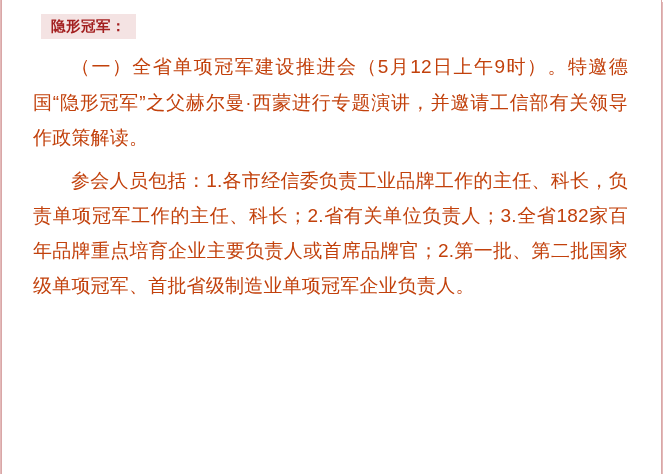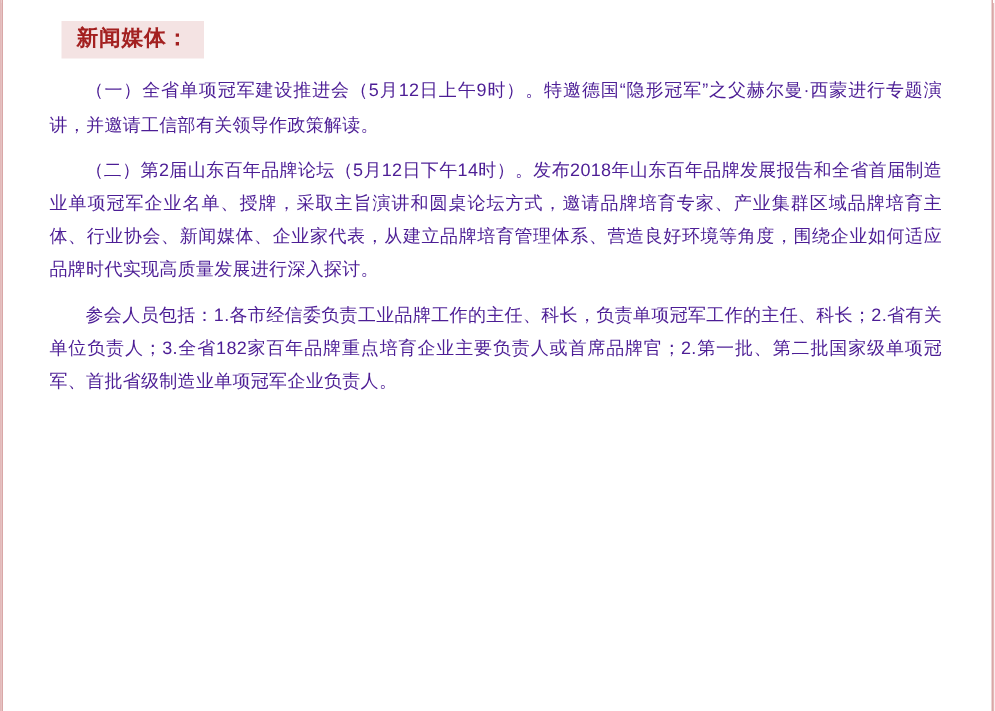--- a/index.html
+++ b/index.html
@@ -58,22 +58,22 @@
     color: #a32020;
     font-weight: bold;
     font-size: 14.5px;
     letter-spacing: 0.5px;
     padding: 4px 10px 4px 10px;
     margin-left: 14px;
     margin-bottom: 10px;
     line-height: 1.2;
   }
   .body-text {
-    color: #4c1d95;
-    font-size: 12px;
+    color: #c2410c;
+    font-size: 19px;
     line-height: 1.85;
     text-align: justify;
     text-justify: inter-ideograph;
     margin: 0 0 8px 0;
     padding: 0 8px 0 6px;
     letter-spacing: 0.2px;
   }
   .indent {
     text-indent: 2em;
   }
@@ -82,23 +82,22 @@
   }
 </style>
 </head>
 <body>
 
 <div class="page">
   <div class="left-rule"></div>
   <div class="right-rule"></div>
 
   <div class="content">
-    <div class="section-heading">新闻媒体：</div>
+    <div class="section-heading">隐形冠军：</div>
 
     <p class="body-text indent">（一）全省单项冠军建设推进会（5月12日上午9时）。特邀德国“隐形冠军”之父赫尔曼·西蒙进行专题演讲，并邀请工信部有关领导作政策解读。</p>
 
-    <p class="body-text indent">（二）第2届山东百年品牌论坛（5月12日下午14时）。发布2018年山东百年品牌发展报告和全省首届制造业单项冠军企业名单、授牌，采取主旨演讲和圆桌论坛方式，邀请品牌培育专家、产业集群区域品牌培育主体、行业协会、新闻媒体、企业家代表，从建立品牌培育管理体系、营造良好环境等角度，围绕企业如何适应品牌时代实现高质量发展进行深入探讨。</p>
 
     <p class="body-text indent">参会人员包括：1.各市经信委负责工业品牌工作的主任、科长，负责单项冠军工作的主任、科长；2.省有关单位负责人；3.全省182家百年品牌重点培育企业主要负责人或首席品牌官；2.第一批、第二批国家级单项冠军、首批省级制造业单项冠军企业负责人。</p>
 
     <div class="bottom-pad"></div>
   </div>
 </div>
 
 </body></html>

